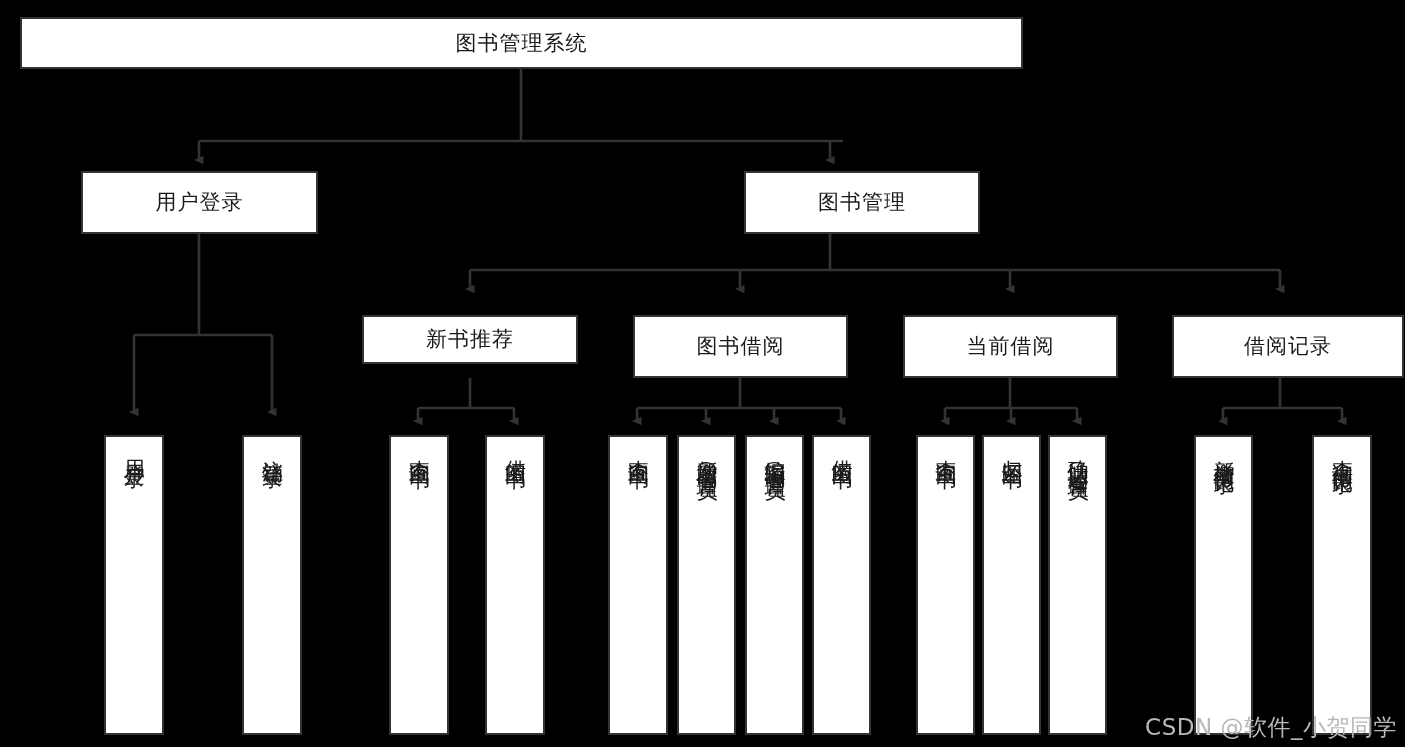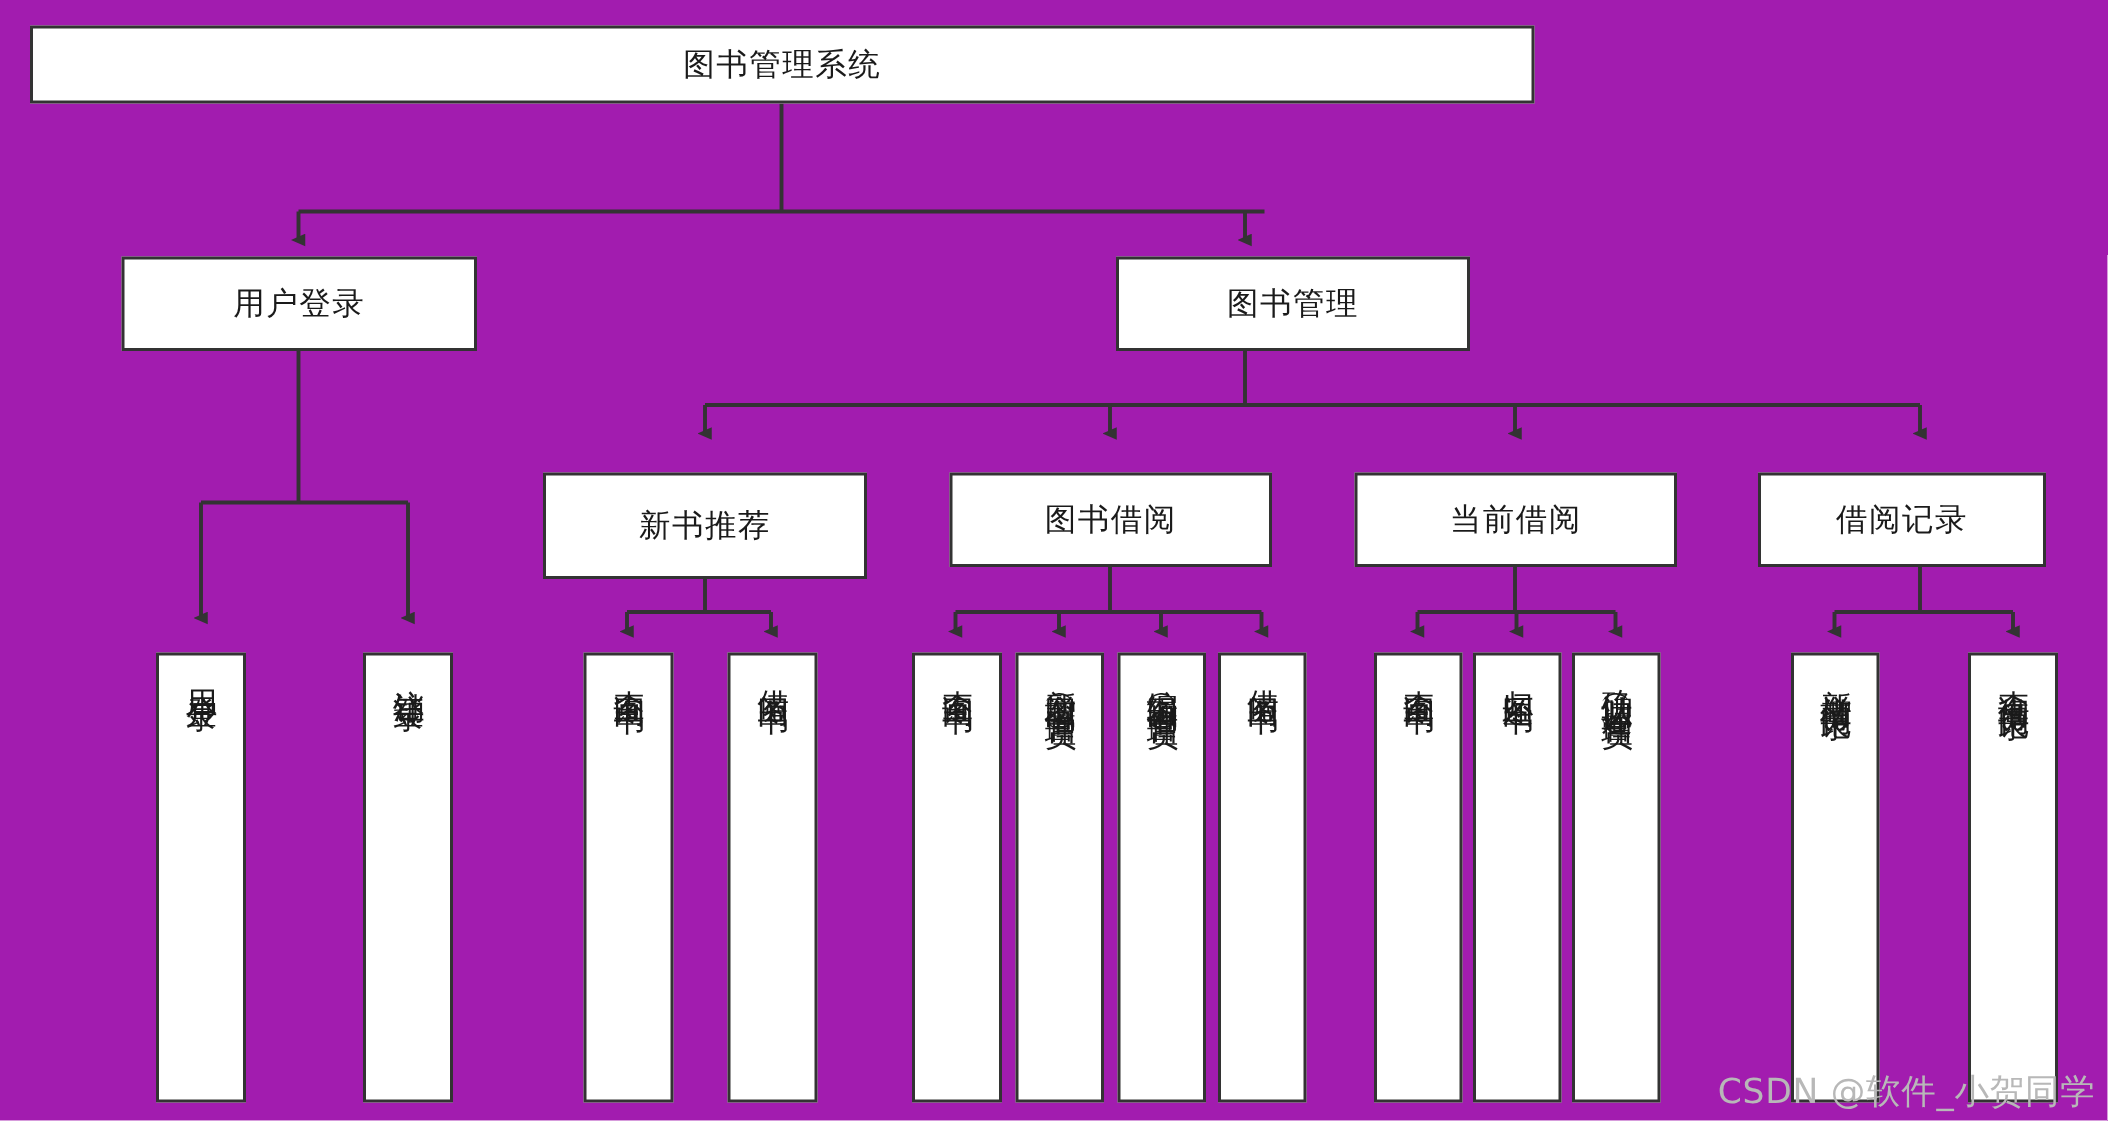--- a/index.html
+++ b/index.html
@@ -7,21 +7,21 @@
     padding: 0;
     background: #ffffff;
   }
   body {
     font-family: "DejaVu Sans", "Liberation Sans", sans-serif;
   }
   #diagram-root {
     position: relative;
     width: 1405px;
     height: 747px;
-    background: #a21caf;
+    background: #000000;
     overflow: hidden;
   }
   svg.edges {
     position: absolute;
     left: 0;
     top: 0;
     width: 1405px;
     height: 747px;
     pointer-events: none;
   }
@@ -128,30 +128,30 @@
     <span class="node-label">图书管理系统</span>
   </div>
 
   <div class="node horiz" style="left:81px; top:171px; width:237px; height:63px;">
     <span class="node-label">用户登录</span>
   </div>
   <div class="node horiz" style="left:744px; top:171px; width:236px; height:63px;">
     <span class="node-label">图书管理</span>
   </div>
 
-  <div class="node horiz" style="left:362px; top:315px; width:216px; height:71px;text-align:right;">
+  <div class="node horiz" style="left:362px; top:315px; width:216px; height:49px;text-align:right;">
     <span class="node-label">新书推荐</span>
   </div>
   <div class="node horiz" style="left:633px; top:315px; width:215px; height:63px;">
     <span class="node-label">图书借阅</span>
   </div>
   <div class="node horiz" style="left:903px; top:315px; width:215px; height:63px;">
     <span class="node-label">当前借阅</span>
   </div>
-  <div class="node horiz" style="left:1172px; top:315px; width:192px; height:63px;">
+  <div class="node horiz" style="left:1172px; top:315px; width:232px; height:63px;">
     <span class="node-label">借阅记录</span>
   </div>
 
   <div class="node vert" style="left:104px; top:435px; width:60px; height:300px;">
     <span class="node-label">用户登录</span>
   </div>
   <div class="node vert" style="left:242px; top:435px; width:60px; height:300px;">
     <span class="node-label">注销登录</span>
   </div>
 

